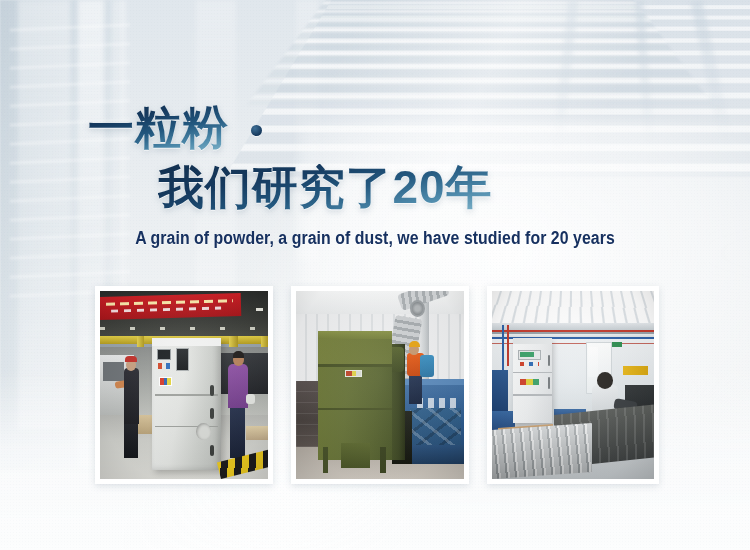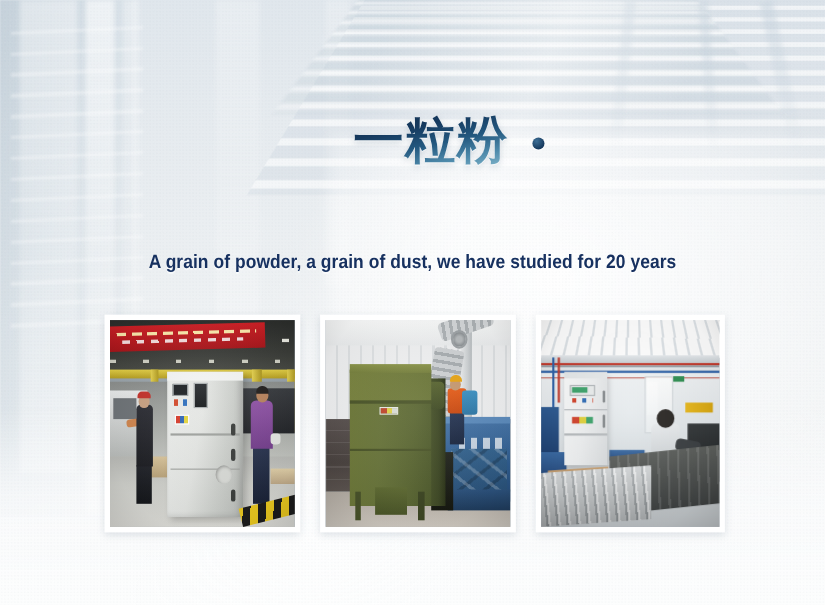--- a/index.html
+++ b/index.html
@@ -113,21 +113,20 @@
   .headline{
     position:absolute; left:0; top:104px; width:750px;
     text-align:left; pointer-events:none;
   }
   .hl-row{
     display:flex; align-items:center;
     font-family:"Liberation Sans", sans-serif;
     font-weight:700;
     letter-spacing:.02em;
     line-height:1;
-    justify-content:center;
   }
   .hl-row1{ padding-left:88px; font-size:46px; }
   .hl-row2{ padding-left:158px; font-size:46px; margin-top:14px; }
 
   .gradtext{
     background:linear-gradient(168deg,#12304f 0%,#15395e 30%,#23587f 56%,#4e8aab 80%,#7fb3c9 100%);
     -webkit-background-clip:text; background-clip:text;
     color:transparent; -webkit-text-fill-color:transparent;
     filter:drop-shadow(0 1px 0 rgba(255,255,255,.65)) drop-shadow(0 2px 3px rgba(40,70,100,.18));
   }
@@ -423,20 +422,23 @@
   <div class="bg-glow"></div>
   <div class="bg-floor"></div>
   <div class="bg-sweep"></div>
   <div class="bg-grain"></div>
 
   <div class="headline">
     <div class="hl-row hl-row1">
       <span class="gradtext">一粒粉</span>
       <span class="hl-dot"></span>
     </div>
+    <div class="hl-row hl-row2">
+      <span class="gradtext">我们研究了20年</span>
+    </div>
   </div>
 
   <div class="subtitle">A grain of powder, a grain of dust, we have studied for 20 years</div>
 
   <div class="photos">
 
     <div class="photo p-one">
       <div class="pic">
         <div class="ph1-ceiling"></div>
         <div class="ph1-lightrow"></div>

